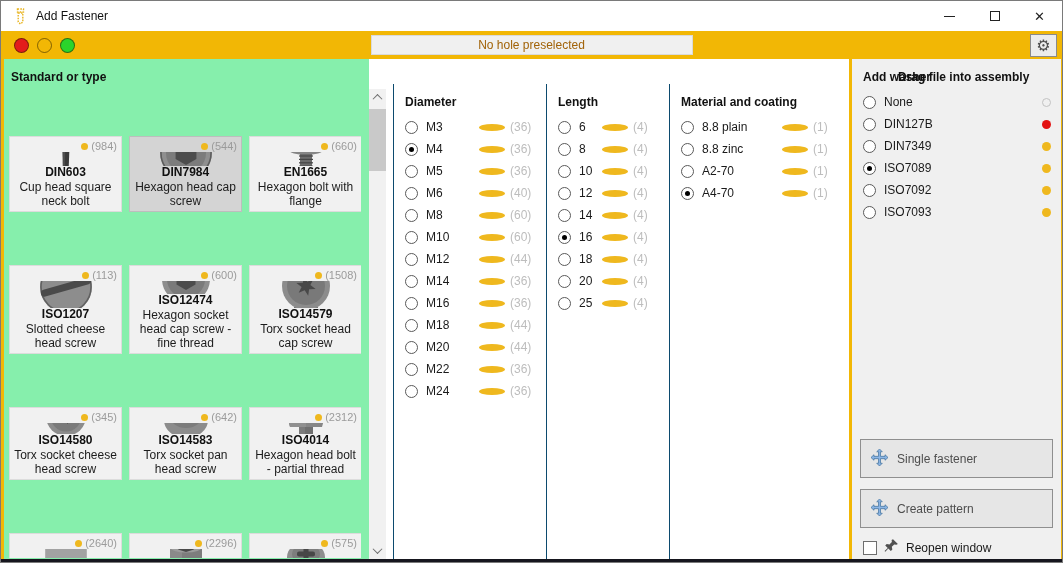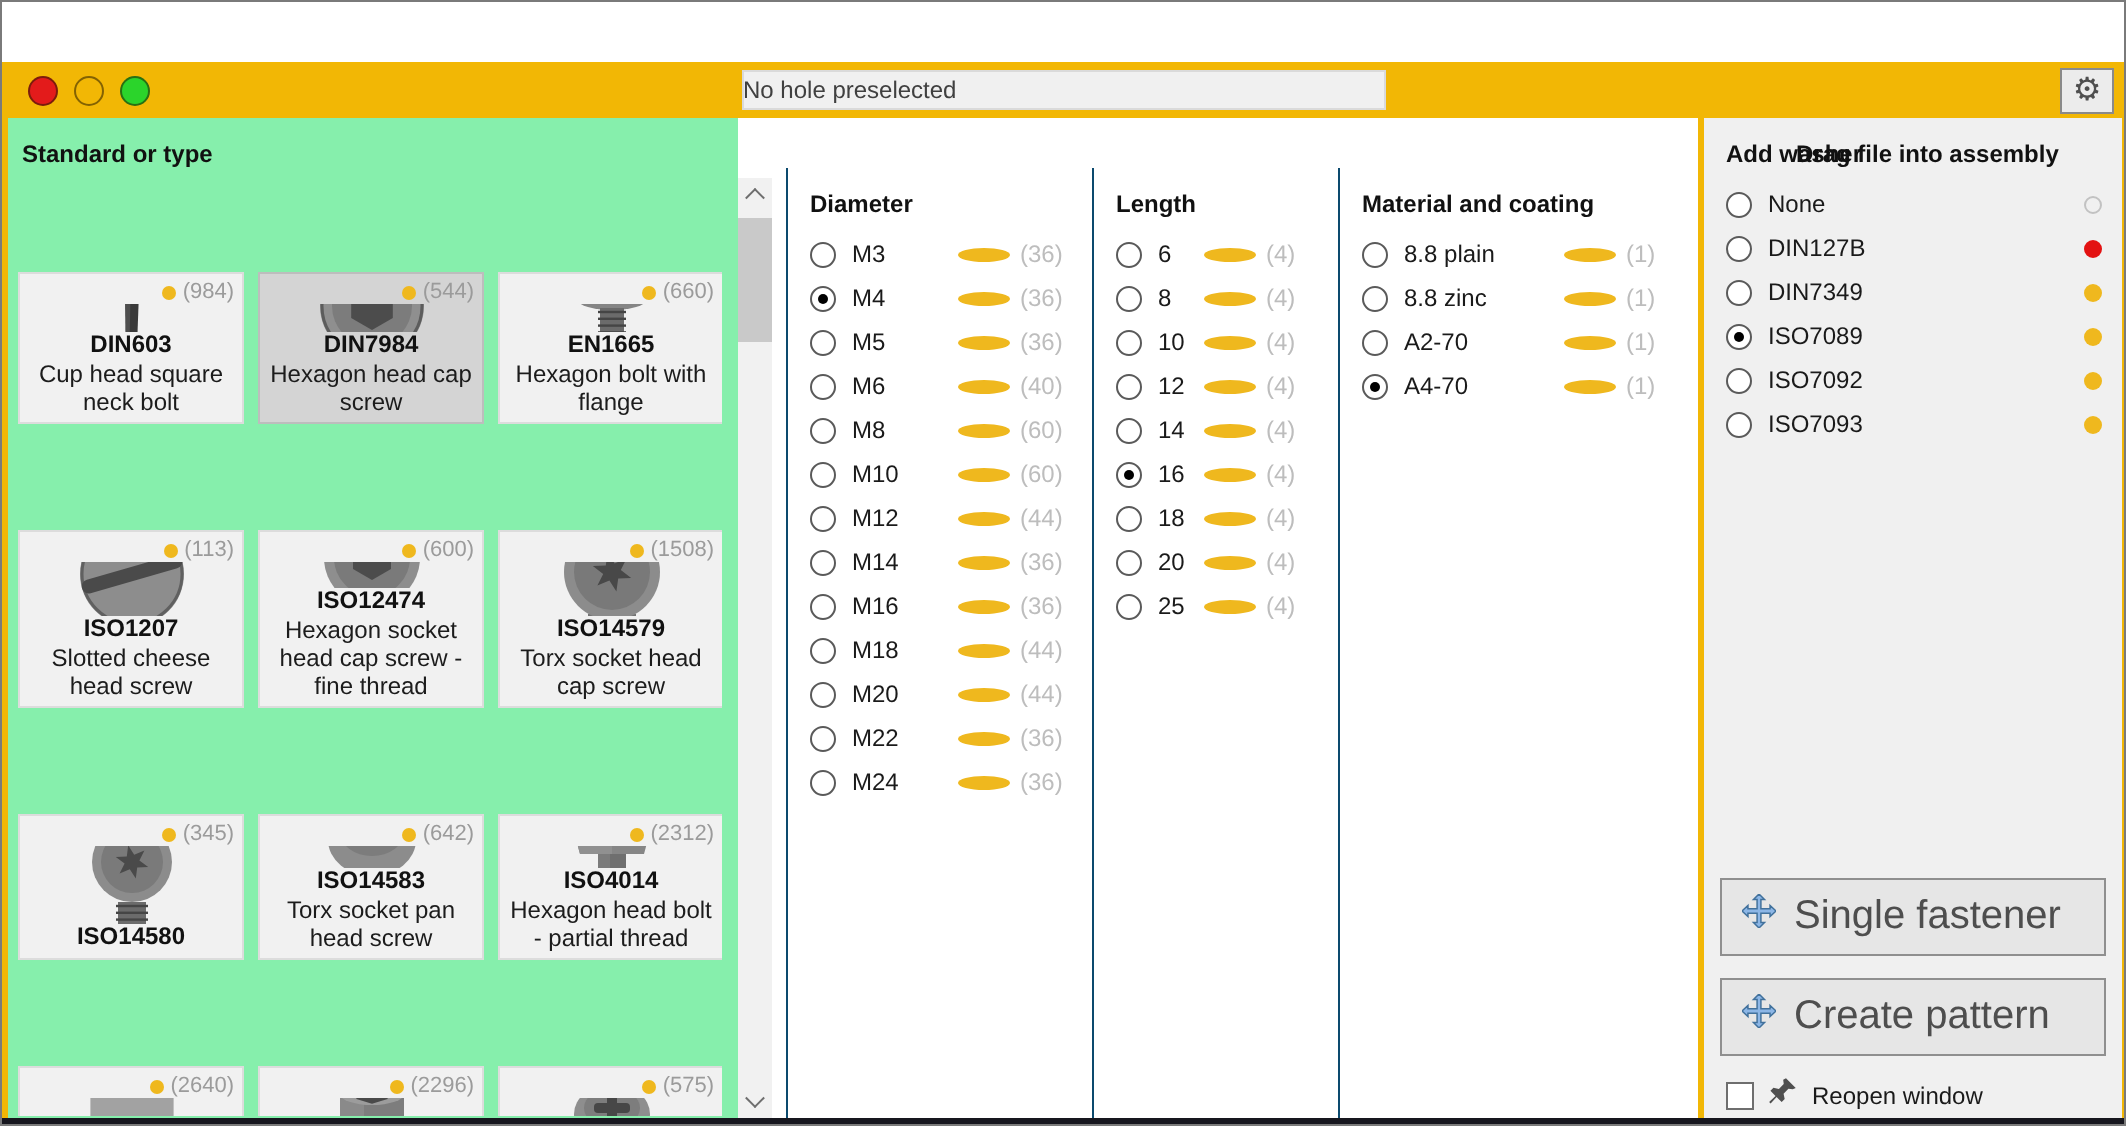--- a/index.html
+++ b/index.html
@@ -19,21 +19,21 @@
   .glyph-max { width:10px; height:10px; border:1px solid #222; display:block; }
   .glyph-close { font-size:13px; line-height:1; }
 
   
   .toolbar { position:absolute; left:0; top:30px; width:100%; height:28px;
              background:var(--accent,#F2B705); display:flex; align-items:center; }
   .lights { display:flex; gap:8px; margin-left:13px; }
   .light { width:15px; height:15px; border-radius:50%; border:1px solid rgba(40,30,0,.55); }
   .status-field { position:absolute; left:50%; transform:translateX(-50%); top:4px;
                   width:322px; height:20px; background:#f0f0f0; border:1px solid #dadada;
-                  font-size:12px; color:#404040; text-align:left; line-height:18px; }
+                  font-size:12px; color:#a16207; text-align:center; line-height:18px; }
   .gear-btn { position:absolute; right:5px; top:3px; width:27px; height:23px; background:#ececec;
               border:1px solid #8a8a8a; display:flex; align-items:center; justify-content:center;
               font-size:16px; color:#4f4f4f; line-height:1; }
 
   
   .edge-left  { position:absolute; left:0; top:58px; width:3px;  height:500px; background:var(--accent,#F2B705); }
   .edge-right { position:absolute; right:0; top:58px; width:3px; height:500px; background:var(--accent,#F2B705); }
   .divider-yellow { position:absolute; left:848px; top:58px; width:3px; height:500px; background:var(--accent,#F2B705); }
   .bottom-strip { position:absolute; left:0; top:558px; width:100%; height:5px; background:#16161e; }
 
@@ -83,32 +83,54 @@
   .right-panel { position:absolute; left:851px; top:58px; width:209px; height:500px; background:#f0f0f0; }
   .right-panel .panel-heading { position:absolute; left:11px; top:11px; }
   .washer-list { position:absolute; left:0; top:32px; width:100%; }
   .wdot { width:9px; height:9px; border-radius:50%; }
   .wdot.yellow { background:var(--countdot,#EFB81E); }
   .wdot.red { background:#E31212; }
   .wdot.none { background:transparent; border:1px solid #c2c2c2; }
   .drag-heading { position:absolute; left:11px; top:358px;padding-left:35px; }
   .big-btn { position:absolute; left:8px; width:193px; height:39px; background:#e6e6e6;
              border:1px solid #8f8f8f; display:flex; align-items:center; gap:9px; padding-left:10px;
-             font-size:20px; color:#4e4e4e; cursor:pointer; }
+             font-size:12px; color:#4e4e4e; cursor:pointer; }
   #btn-single { top:380px; }
   #btn-pattern { top:430px; }
   .reopen-row { position:absolute; left:11px; top:479px; display:flex; align-items:center; gap:7px; }
   .checkbox { width:14px; height:14px; background:#fff; border:1px solid #6e6e6e; }
   .reopen-label { font-size:12px; color:#1a1a1a; }
 </style>
 </head>
 <body>
 
 <div class="window">
 
+  <div class="titlebar">
+    <span class="title-icon">
+      <svg width="13" height="17" viewBox="0 0 13 17">
+          <g fill="none" stroke="#E8B41F" stroke-width="1.4" stroke-dasharray="1.6 1.2">
+            <rect x="3.5" y="1" width="6" height="3"></rect>
+            <path d="M4.2 5 h4.6 v9 l-2.3 2 l-2.3 -2 z"></path>
+          </g>
+        </svg>
+    </span>
+    <span class="title-text">Add Fastener</span>
+    <div class="win-controls">
+      <div class="win-btn">
+          <span class="glyph-min"></span>
+        </div>
+      <div class="win-btn">
+          <span class="glyph-max"></span>
+        </div>
+      <div class="win-btn">
+          <span class="glyph-close">✕</span>
+        </div>
+    </div>
+  </div>
 
   <div class="toolbar">
     <div class="lights">
         <div class="light" style="background: rgb(227, 27, 27);"></div>
         <div class="light" style="background: transparent;"></div>
         <div class="light" style="background: rgb(43, 212, 43);"></div>
       </div>
     <div class="status-field">No hole preselected</div>
     <div class="gear-btn">
         <span>⚙</span>
@@ -241,20 +263,21 @@
               <rect x="38" y="41" width="14" height="23" fill="#6b6b6b"></rect>
               <line x1="37" y1="43" x2="53" y2="43" stroke="#454545" stroke-width="1.2"></line>
               <line x1="37" y1="46.4" x2="53" y2="46.4" stroke="#454545" stroke-width="1.2"></line>
               <line x1="37" y1="49.8" x2="53" y2="49.8" stroke="#454545" stroke-width="1.2"></line>
               <line x1="37" y1="53.199999999999996" x2="53" y2="53.199999999999996" stroke="#454545" stroke-width="1.2"></line>
               <line x1="37" y1="56.599999999999994" x2="53" y2="56.599999999999994" stroke="#454545" stroke-width="1.2"></line>
               <line x1="37" y1="59.99999999999999" x2="53" y2="59.99999999999999" stroke="#454545" stroke-width="1.2"></line>
             </svg>
           </div>
           <div class="card-name">ISO14580</div>
+          <div class="card-desc">Torx socket cheese head screw</div>
         </div>
         <div class="card">
           <div class="card-count">
             <span class="dot-y"></span>
             <span>(642)</span>
           </div>
           <div class="card-img" style="max-height:62px">
             <svg width="90" height="66" viewBox="0 0 90 66">
               <ellipse cx="45" cy="25" rx="22" ry="18" fill="#8c8c8c"></ellipse>
               <ellipse cx="45" cy="21" rx="16" ry="12" fill="#7c7c7c"></ellipse>

